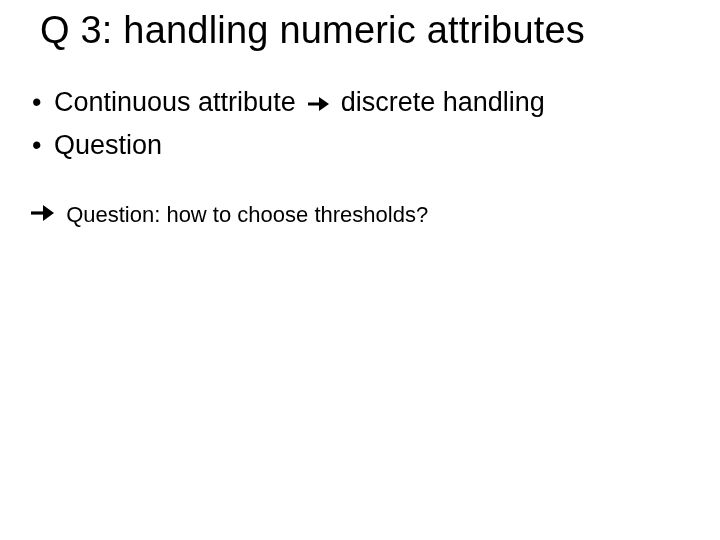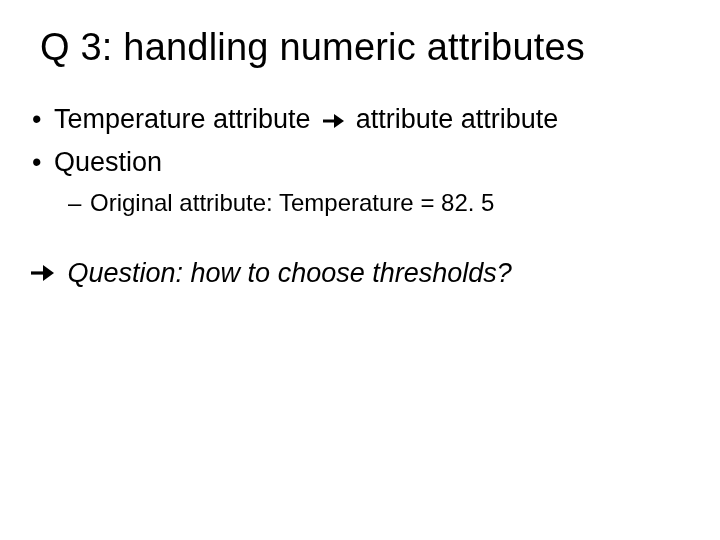--- a/index.html
+++ b/index.html
@@ -8,21 +8,21 @@
     width: 720px;
     height: 540px;
     background: #fff;
     font-family: Arial, Helvetica, sans-serif;
     color: #000;
   }
   .slide {
     box-sizing: border-box;
     width: 720px;
     height: 540px;
-    padding: 18px 28px 0 28px;
+    padding: 1px 28px 0 28px;
   }
   .title {
     font-size: 38px;
     margin: 8px 0 32px 12px;
     letter-spacing: 0.2px;
   }
   .bullets {
     font-size: 27px;
     line-height: 1.35;
   }
@@ -43,24 +43,23 @@
     padding-left: 62px;
     position: relative;
   }
   .b2::before {
     content: "–";
     position: absolute;
     left: 40px;
     top: 0;
   }
   .arrow-line {
-    font-size: 27px;
+    font-size: 22px;
     margin-top: 36px;
     padding-left: 2px;
-    font-style: italic;
   }
   .arrow {
     display: inline-block;
     vertical-align: baseline;
     margin-right: 6px;
   }
   .arrow-inline {
     display: inline-block;
     vertical-align: -1px;
     margin: 0 4px;
@@ -69,37 +68,34 @@
 </head>
 <body>
 
 <div class="slide">
 
   <div class="title">Q 3: handling numeric attributes</div>
 
   <div class="bullets">
 
     <div class="b1">
-      <span>Temperature attribute</span>
+      <span>Continuous attribute</span>
       <span class="arrow-inline">
         <svg width="22" height="16" viewBox="0 0 22 16">
           <line x1="1" y1="8" x2="14" y2="8" stroke="#000" stroke-width="3"></line>
           <polygon points="12,1 22,8 12,15" fill="#000"></polygon>
         </svg>
       </span>
-      <span>attribute attribute</span>
+      <span>discrete handling</span>
     </div>
 
     <div class="b1">
       <span>Question</span>
     </div>
 
-    <div class="b2">
-      <span>Original attribute: Temperature = 82. 5</span>
-    </div>
 
 
     <div class="arrow-line">
       <span class="arrow">
         <svg width="24" height="18" viewBox="0 0 24 18">
           <line x1="1" y1="9" x2="15" y2="9" stroke="#000" stroke-width="3.2"></line>
           <polygon points="13,1 24,9 13,17" fill="#000"></polygon>
         </svg>
       </span>
       <span>Question: how to choose thresholds?</span>

